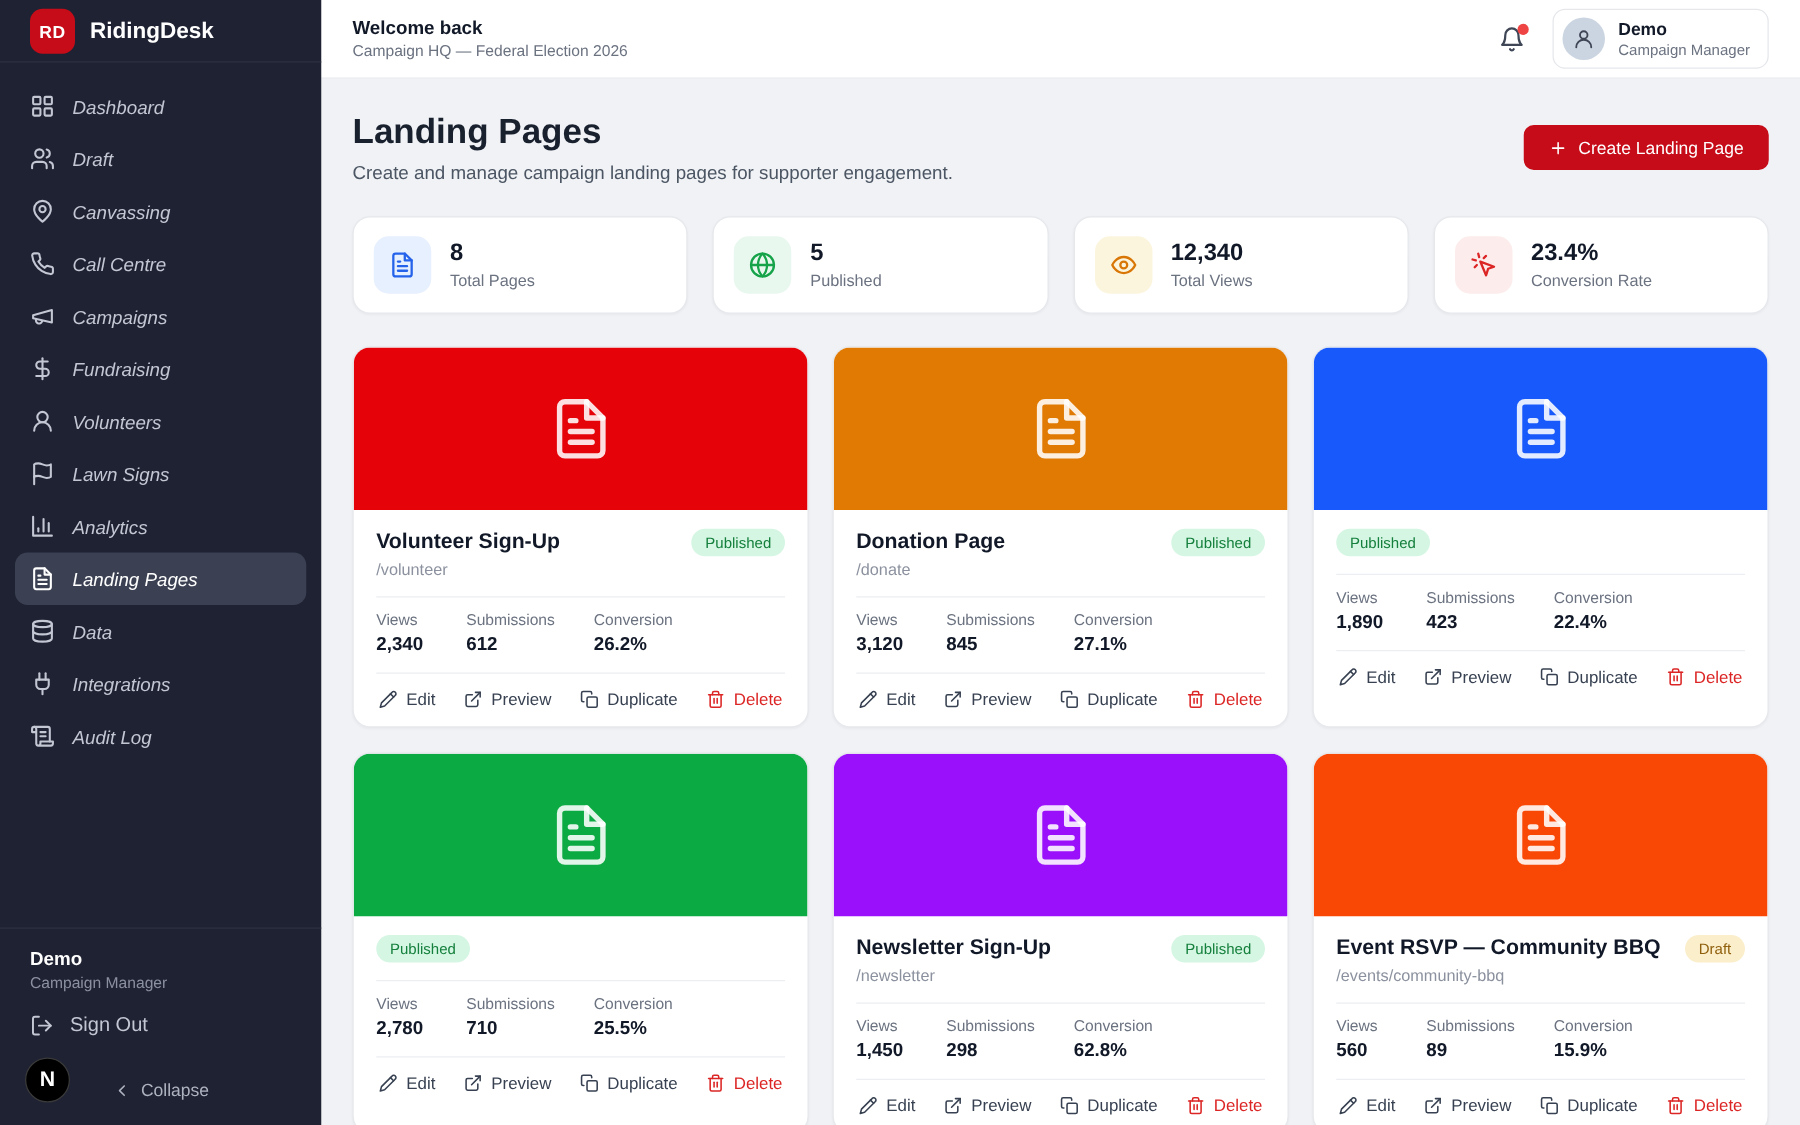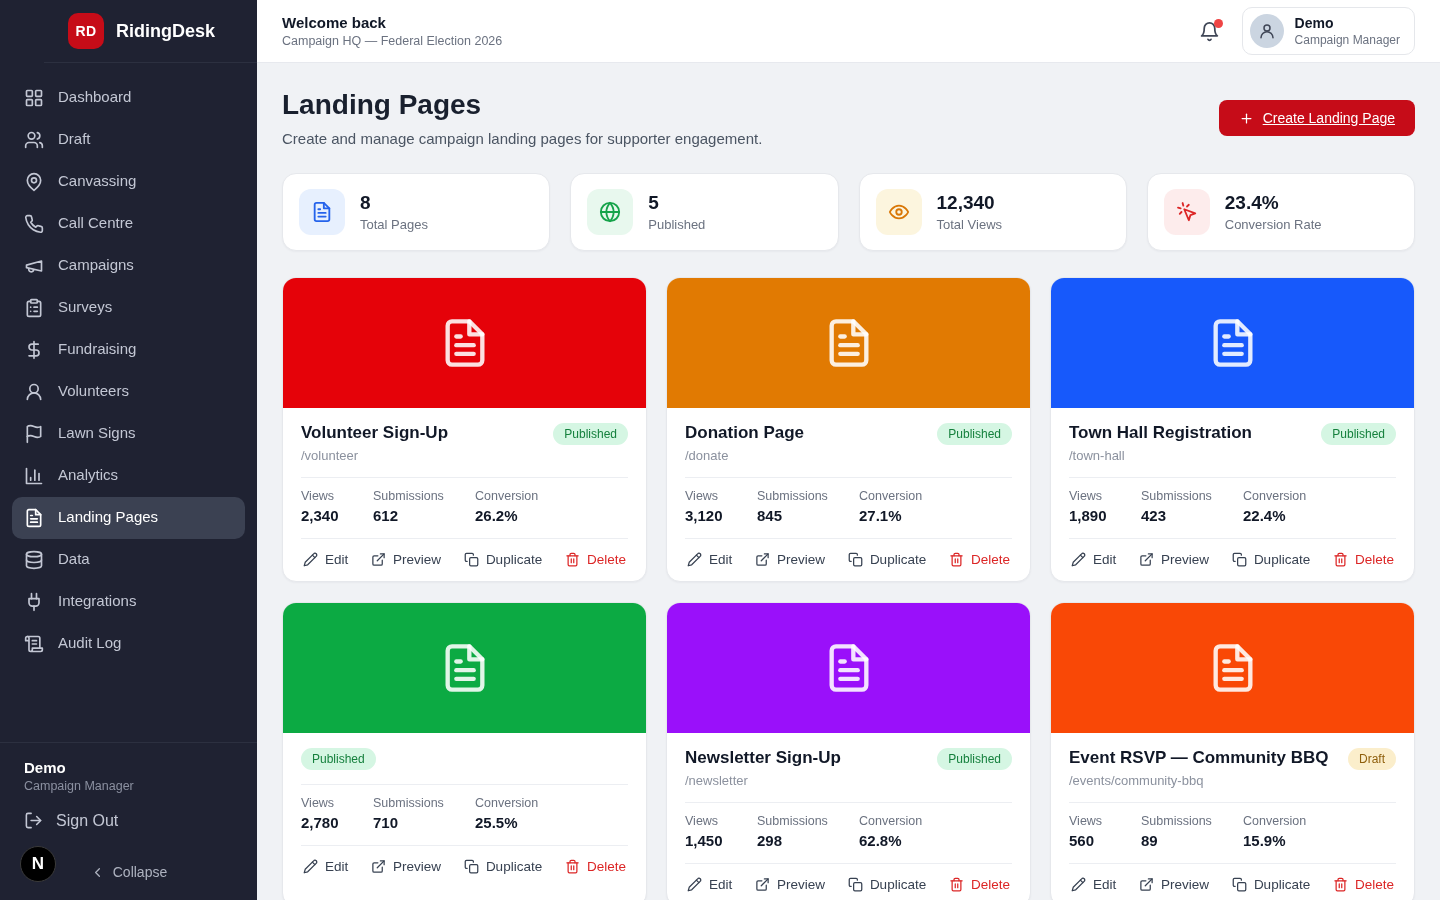--- a/index.html
+++ b/index.html
@@ -1,25 +1,25 @@
 <!DOCTYPE html>
 <html><head>
 <meta charset="utf-8">
 <style>
   * { margin:0; padding:0; box-sizing:border-box; }
   html,body { width:1440px; height:900px; overflow:hidden; font-family:"Liberation Sans", sans-serif; background:#f0f2f5; }
   .app { display:flex; width:1440px; height:900px; }
 
   
   .sidebar { width:257px; height:900px; background:#1f2232; color:#c3c7d4; flex-shrink:0; display:flex; flex-direction:column; position:relative; }
-  .logo-row { display:flex; align-items:center; gap:12px; padding:0 24px; height:63px; border-bottom:1px solid #2c3040; flex-shrink:0;margin-left:44px; }
+  .logo-row { display:flex; align-items:center; gap:12px; padding:0 24px; height:50px; border-bottom:1px solid #2c3040; flex-shrink:0; }
   .logo-badge { width:36px; height:36px; border-radius:10px; background:#c60c18; color:#fff; font-weight:bold; font-size:14px; display:flex; align-items:center; justify-content:center; letter-spacing:.5px; }
   .brand-name { color:#fff; font-size:18px; font-weight:bold; }
   .nav { padding-top:14px; flex:1; }
-  .nav-item { display:flex; align-items:flex-start; gap:14px; padding:11px 24px; font-size:15px; cursor:pointer; color:#c3c7d4; }
+  .nav-item { display:flex; align-items:flex-end; gap:14px; padding:11px 24px; font-size:15px; cursor:pointer; color:#c3c7d4;font-style:italic; }
   .nav-item .nav-icon { width:20px; height:20px; display:inline-flex; }
   .nav-item .nav-icon svg { width:20px; height:20px; }
   .nav-item.active { background:#3b4152; color:#fff; margin:0 12px; padding:11px 12px; border-radius:10px; }
   .side-divider { border-top:1px solid #2c3040; margin:8px 0 0 0; }
   .side-user { padding:16px 24px 4px; }
   .side-user-name { color:#fff; font-size:15px; font-weight:bold; }
   .side-user-role { color:#8b90a0; font-size:12.5px; margin-top:3px; }
   .signout-row { display:flex; align-items:center; gap:13px; padding:14px 24px; font-size:16px; cursor:pointer; }
   .signout-row svg { width:19px; height:19px; }
   .bottom-row { height:56px; position:relative; flex-shrink:0; }
@@ -39,21 +39,21 @@
   .user-chip { display:flex; align-items:center; gap:11px; border:1px solid #e5e7eb; border-radius:10px; padding:6px 14px 6px 7px; background:#fff; cursor:pointer; }
   .avatar { width:34px; height:34px; border-radius:50%; background:#cbd5e1; display:flex; align-items:center; justify-content:center; color:#3f4656; }
   .avatar svg { width:18px; height:18px; }
   .chip-name { font-size:14px; font-weight:bold; color:#111827; }
   .chip-role { font-size:12px; color:#6b7280; margin-top:2px; }
 
   .content { flex:1; overflow:hidden; padding:26px 25px 0; }
   .page-head { display:flex; align-items:center; justify-content:space-between; }
   .page-title { font-size:28px; font-weight:bold; color:#19202e; }
   .page-sub { font-size:15px; color:#4b5563; margin-top:9px; }
-  .create-btn { background:#c60c18; color:#fff; border:none; border-radius:8px; font-size:14px; font-family:inherit; padding:10px 20px; display:flex; align-items:center; gap:9px; cursor:pointer;text-decoration:underline; }
+  .create-btn { background:#c60c18; color:#fff; border:none; border-radius:8px; font-size:14px; font-family:inherit; padding:10px 20px; display:flex; align-items:center; gap:9px; cursor:pointer; }
   .create-btn svg { width:15px; height:15px; }
 
   .stats-row { display:grid; grid-template-columns:repeat(4,1fr); gap:20px; margin-top:26px; }
   .stat-card { background:#fff; border:1px solid #e6e8ec; border-radius:14px; padding:15px 16px; display:flex; align-items:center; gap:15px; box-shadow:0 1px 2px rgba(16,24,40,.04); }
   .stat-icon { width:46px; height:46px; border-radius:12px; display:flex; align-items:center; justify-content:center; flex-shrink:0; }
   .stat-icon svg { width:22px; height:22px; }
   .stat-value { font-size:19px; font-weight:bold; color:#111827; }
   .stat-label { font-size:13px; color:#6b7280; margin-top:3px; }
 
   .cards-grid { display:grid; grid-template-columns:repeat(3,1fr); gap:20px 19px; margin-top:26px; }
@@ -135,33 +135,20 @@
   <div class="nav-item">
     <span class="nav-icon">
             <svg viewBox="0 0 24 24" fill="none" stroke="currentColor" stroke-width="2" stroke-linecap="round" stroke-linejoin="round" style="width:100%;height:100%;">
               <path d="m3 11 18-5v12L3 14v-3z"></path>
               <path d="M11.6 16.8a3 3 0 1 1-5.8-1.6"></path>
             </svg>
           </span>
     <span class="nav-label">Campaigns</span>
   </div>
 
-  <div class="nav-item">
-    <span class="nav-icon">
-            <svg viewBox="0 0 24 24" fill="none" stroke="currentColor" stroke-width="2" stroke-linecap="round" stroke-linejoin="round" style="width:100%;height:100%;">
-              <rect x="8" y="2" width="8" height="4" rx="1"></rect>
-              <path d="M16 4h2a2 2 0 0 1 2 2v14a2 2 0 0 1-2 2H6a2 2 0 0 1-2-2V6a2 2 0 0 1 2-2h2"></path>
-              <path d="M12 11h4"></path>
-              <path d="M12 16h4"></path>
-              <path d="M8 11h.01"></path>
-              <path d="M8 16h.01"></path>
-            </svg>
-          </span>
-    <span class="nav-label">Surveys</span>
-  </div>
 
   <div class="nav-item">
     <span class="nav-icon">
             <svg viewBox="0 0 24 24" fill="none" stroke="currentColor" stroke-width="2" stroke-linecap="round" stroke-linejoin="round" style="width:100%;height:100%;">
               <line x1="12" y1="2" x2="12" y2="22"></line>
               <path d="M17 5H9.5a3.5 3.5 0 0 0 0 7h5a3.5 3.5 0 0 1 0 7H6"></path>
             </svg>
           </span>
     <span class="nav-label">Fundraising</span>
   </div>
@@ -571,24 +558,20 @@
                     <polyline points="14 2 14 8 20 8"></polyline>
                     <line x1="16" y1="13" x2="8" y2="13"></line>
                     <line x1="16" y1="17" x2="8" y2="17"></line>
                     <polyline points="10 9 9 9 8 9"></polyline>
                   </svg>
                 </span>
               </span>
     </div>
     <div class="card-body">
       <div class="title-row">
-        <div>
-          <div class="card-title">Town Hall Registration</div>
-          <div class="card-slug">/town-hall</div>
-        </div>
         <span class="badge published">Published</span>
       </div>
       <hr class="card-div">
       <div class="mini-stats">
         <div class="mini-col">
           <div class="mini-label lbl-views">Views</div>
           <div class="mini-value val-views">1,890</div>
         </div>
         <div class="mini-col c2">
           <div class="mini-label lbl-subs">Submissions</div>

